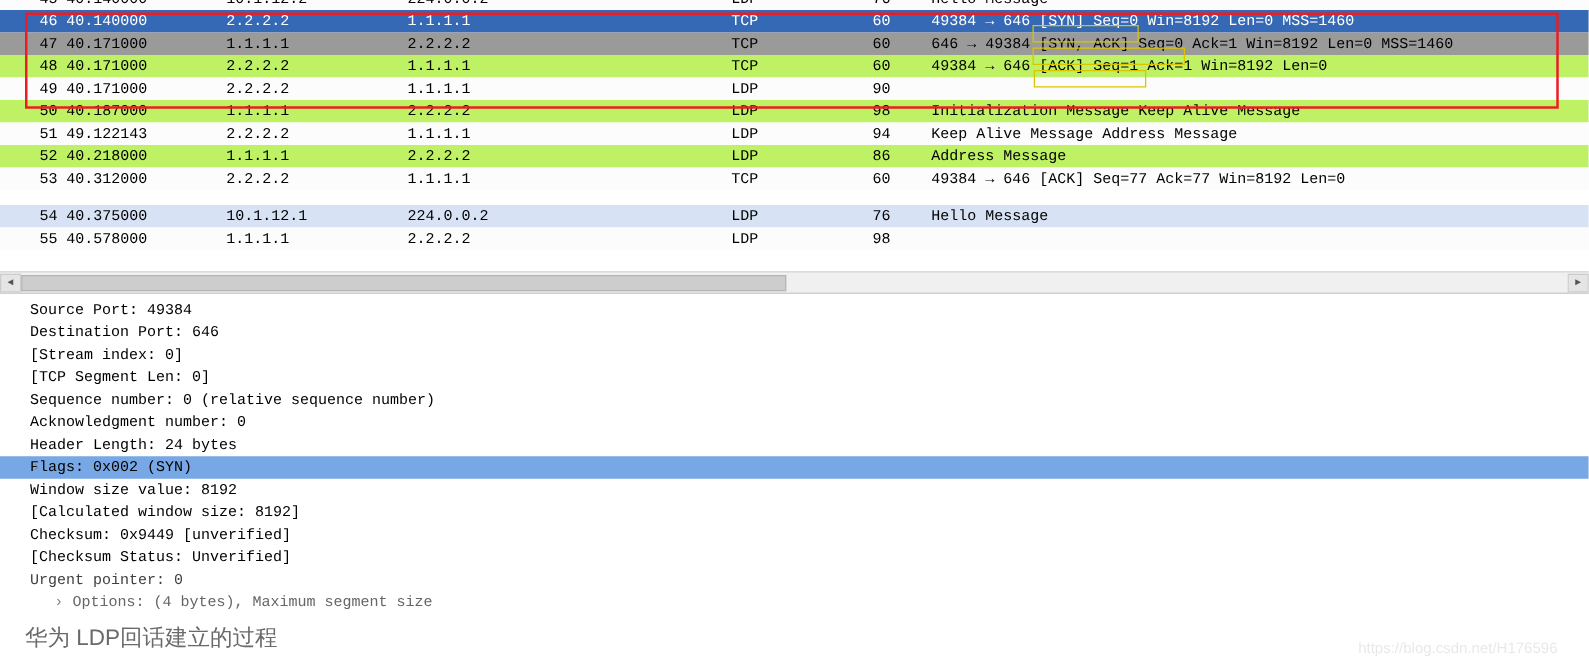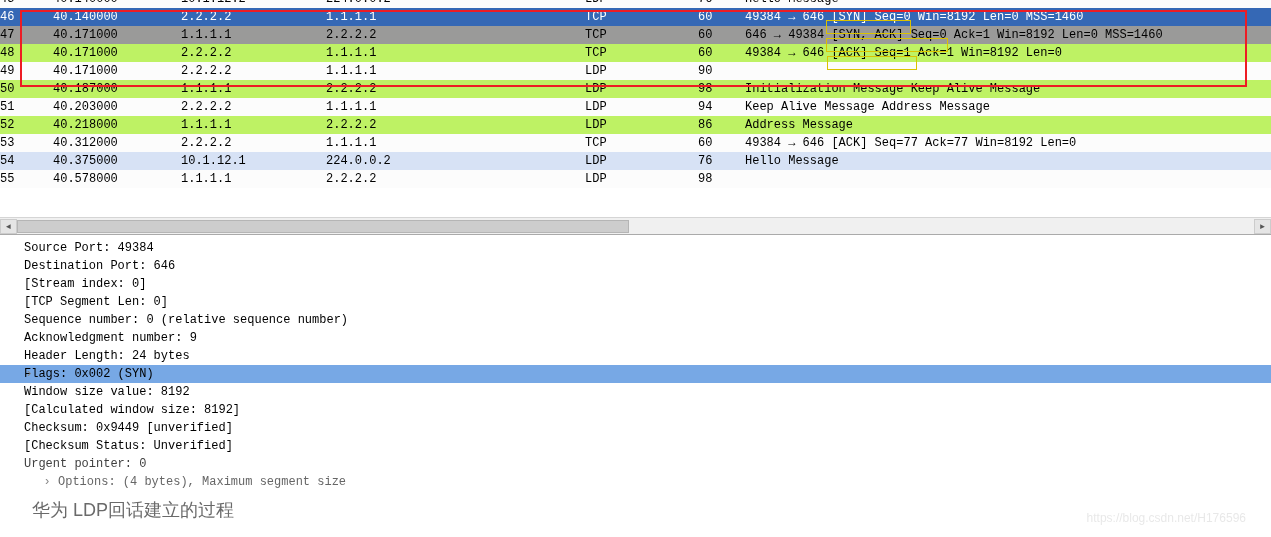--- a/index.html
+++ b/index.html
@@ -1,50 +1,50 @@
 <!DOCTYPE html>
 <html><head>
 <meta charset="utf-8">
 <style>
 * { margin: 0; padding: 0; box-sizing: border-box; }
 body { font-family: "Consolas", "Courier New", monospace; font-size: 12px; background: #fff; color: #000; overflow: hidden; width: 1271px; height: 537px; position: relative; }
 
 .packet-pane { height: 235px; overflow: hidden; position: relative; background: #fff; border-bottom: 1px solid #aaa; }
 .packet-list { width: 100%; }
 .packet-row { display: flex; height: 18px; line-height: 18px; white-space: nowrap; }
-.col-no { width: 51px; text-align: left; padding-right: 5px; }
+.col-no { width: 51px; text-align: right; padding-right: 5px; }
 .col-time { width: 128px; padding-left: 2px; }
 .col-src { width: 145px; padding-left: 2px; }
 .col-dst { width: 259px; padding-left: 2px; }
 .col-proto { width: 115px; padding-left: 2px; }
 .col-len { width: 45px; padding-right: 4px; }
 .col-info { flex: 1; padding-left: 2px; }
 
 .row-even-light { background: #fcfcfc; }
 .row-odd-blue { background: #bef264; }
 .row-selected { background: #3568b5; color: #fff; }
 .row-grey { background: #9a9a99; color: #000; }
-.row-lightblue { background: #d7e2f5; }
+.row-lightblue { background: #d7e2f5; margin-top: 12px; }
 
 .red-box { position: absolute; border: 2px solid #ed1c24; pointer-events: none; }
 .yellow-box { position: absolute; border: 1px solid #dbc300; pointer-events: none; }
 
 .hscroll { height: 17px; background: #f0f0f0; border-top: 1px solid #d5d5d5; display: flex; align-items: center; position: relative; }
 .hscroll-arrow { width: 17px; height: 15px; background: #e5e5e5; border: 1px solid #ccc; display: flex; align-items: center; justify-content: center; font-size: 8px; color: #555; }
 .hscroll-track { flex: 1; height: 15px; background: #f0f0f0; position: relative; }
 .hscroll-thumb { position: absolute; height: 13px; top: 1px; background: #cdcdcd; border: 1px solid #b5b5b5; }
 
 .details-pane { padding: 4px 0 0 0; background: #fff; line-height: 18px; height: 285px; overflow: hidden; position: relative; }
 .detail-line { padding-left: 24px; height: 18px; white-space: nowrap; }
 .detail-line .exp { position: absolute; left: 22px; color: #888; width: 14px; text-align: center; }
 .detail-line.hl { background: #77a8e5; }
 .detail-sub { padding-left: 58px; color: #666; height: 18px; }
 .detail-sub .exp { position: absolute; left: 40px; color: #888; width: 14px; text-align: center; }
 
-.caption { position: absolute; left: 32px; bottom: 15px; font-family: "Microsoft YaHei", sans-serif; font-size: 18px; color: #6a6a6a; font-weight: 400; }
+.caption { position: absolute; left: 20px; bottom: 15px; font-family: "Microsoft YaHei", sans-serif; font-size: 18px; color: #6a6a6a; font-weight: 400; }
 .watermark { position: absolute; right: 25px; bottom: 12px; font-family: sans-serif; font-size: 12px; color: rgba(180,180,180,0.3); }
 </style>
 </head>
 <body>
 
 <div class="packet-pane">
   <div class="packet-list" id="packet-list" style="margin-top: -10px;">
       <div class="packet-row row-even-light">
         <div class="col-no">45</div>
         <div class="col-time">40.140000</div>
@@ -93,21 +93,21 @@
         <div class="col-no">50</div>
         <div class="col-time">40.187000</div>
         <div class="col-src">1.1.1.1</div>
         <div class="col-dst">2.2.2.2</div>
         <div class="col-proto">LDP</div>
         <div class="col-len">98</div>
         <div class="col-info">Initialization Message Keep Alive Message</div>
       </div>
       <div class="packet-row row-even-light">
         <div class="col-no">51</div>
-        <div class="col-time">40.203000</div>
+        <div class="col-time">49.122143</div>
         <div class="col-src">2.2.2.2</div>
         <div class="col-dst">1.1.1.1</div>
         <div class="col-proto">LDP</div>
         <div class="col-len">94</div>
         <div class="col-info">Keep Alive Message Address Message</div>
       </div>
       <div class="packet-row row-odd-blue">
         <div class="col-no">52</div>
         <div class="col-time">40.218000</div>
         <div class="col-src">1.1.1.1</div>
@@ -157,21 +157,21 @@
     <div class="hscroll-arrow">►</div>
   </div>
 </div>
 
 <div class="details-pane">
   <div class="detail-line">Source Port: 49384</div>
   <div class="detail-line">Destination Port: 646</div>
   <div class="detail-line">[Stream index: 0]</div>
   <div class="detail-line">[TCP Segment Len: 0]</div>
   <div class="detail-line">Sequence number: 0    (relative sequence number)</div>
-  <div class="detail-line">Acknowledgment number: 9</div>
+  <div class="detail-line">Acknowledgment number: 0</div>
   <div class="detail-line">Header Length: 24 bytes</div>
   <div class="detail-line hl"><span class="exp">›</span><span>Flags: 0x002 (SYN)</span></div>
   <div class="detail-line">Window size value: 8192</div>
   <div class="detail-line">[Calculated window size: 8192]</div>
   <div class="detail-line">Checksum: 0x9449 [unverified]</div>
   <div class="detail-line">[Checksum Status: Unverified]</div>
   <div class="detail-line" style="color:#404040;">Urgent pointer: 0</div>
   <div class="detail-sub"><span class="exp">›</span><span>Options: (4 bytes), Maximum segment size</span></div>
 </div>
 

